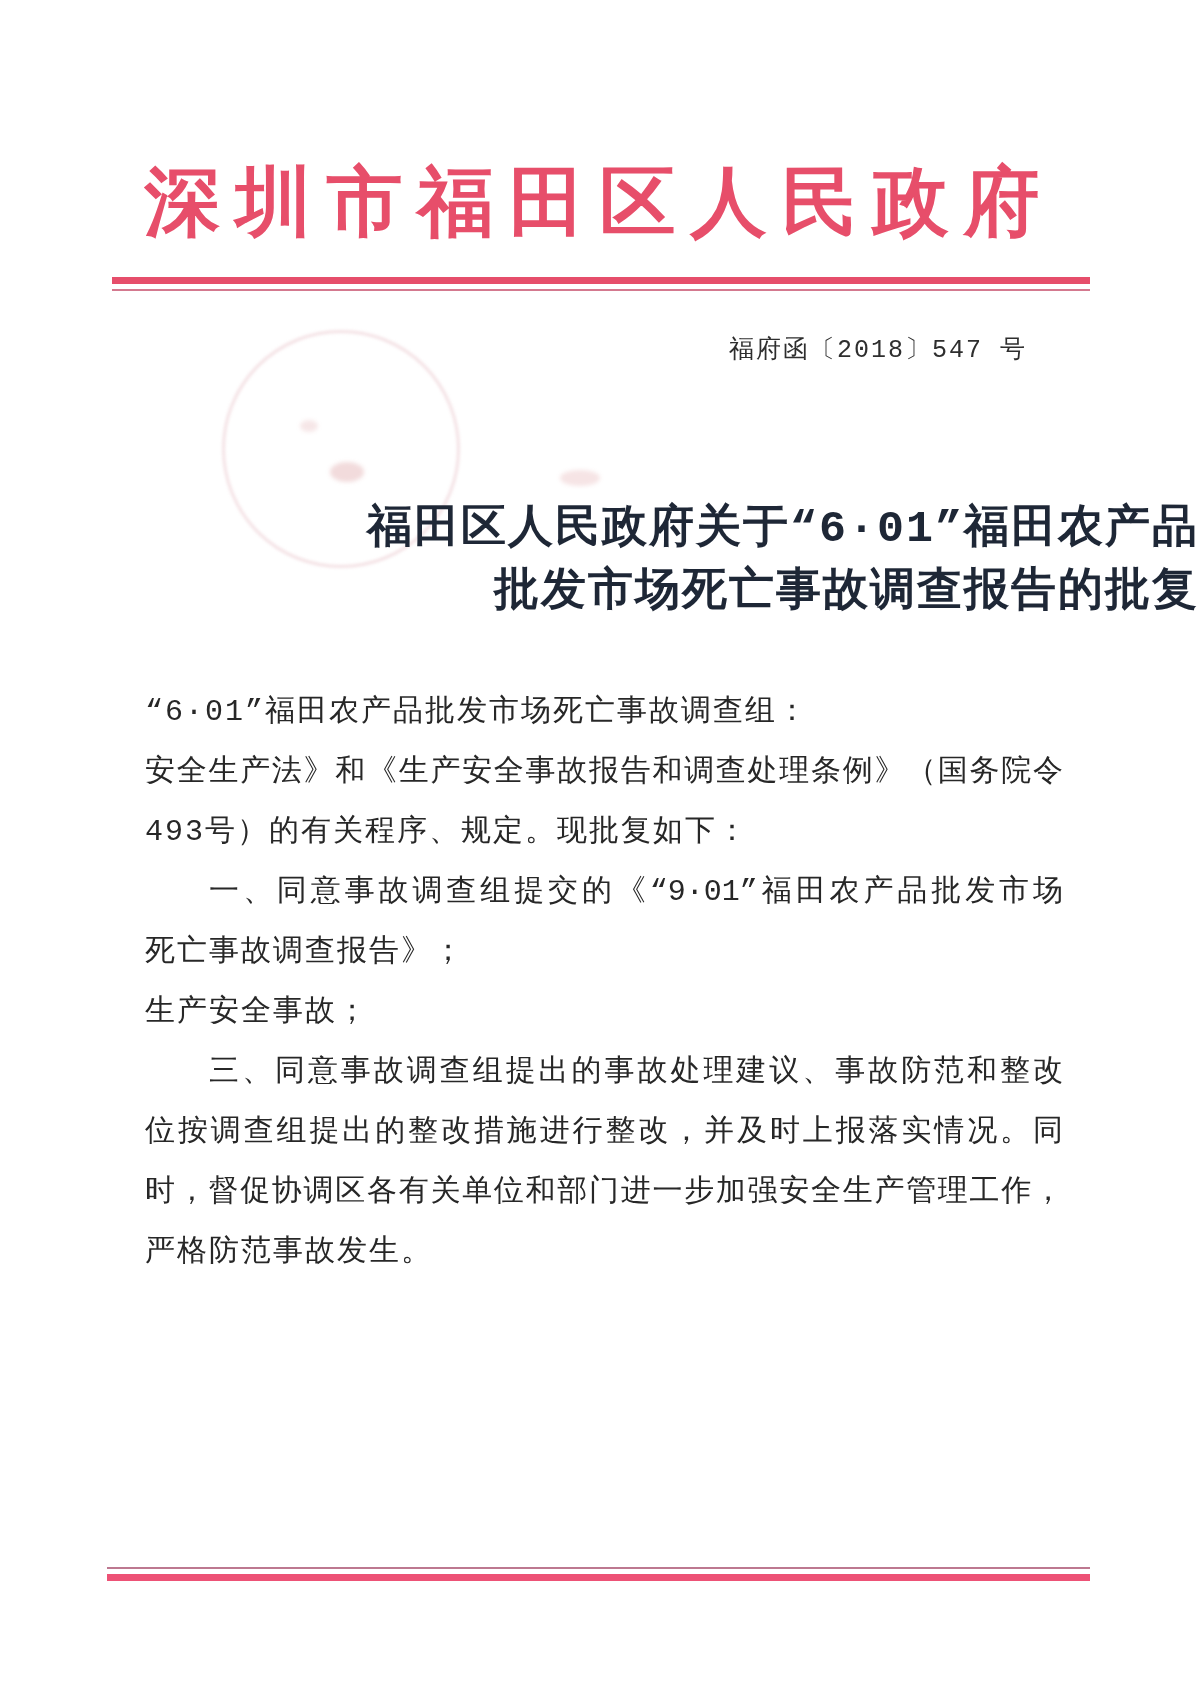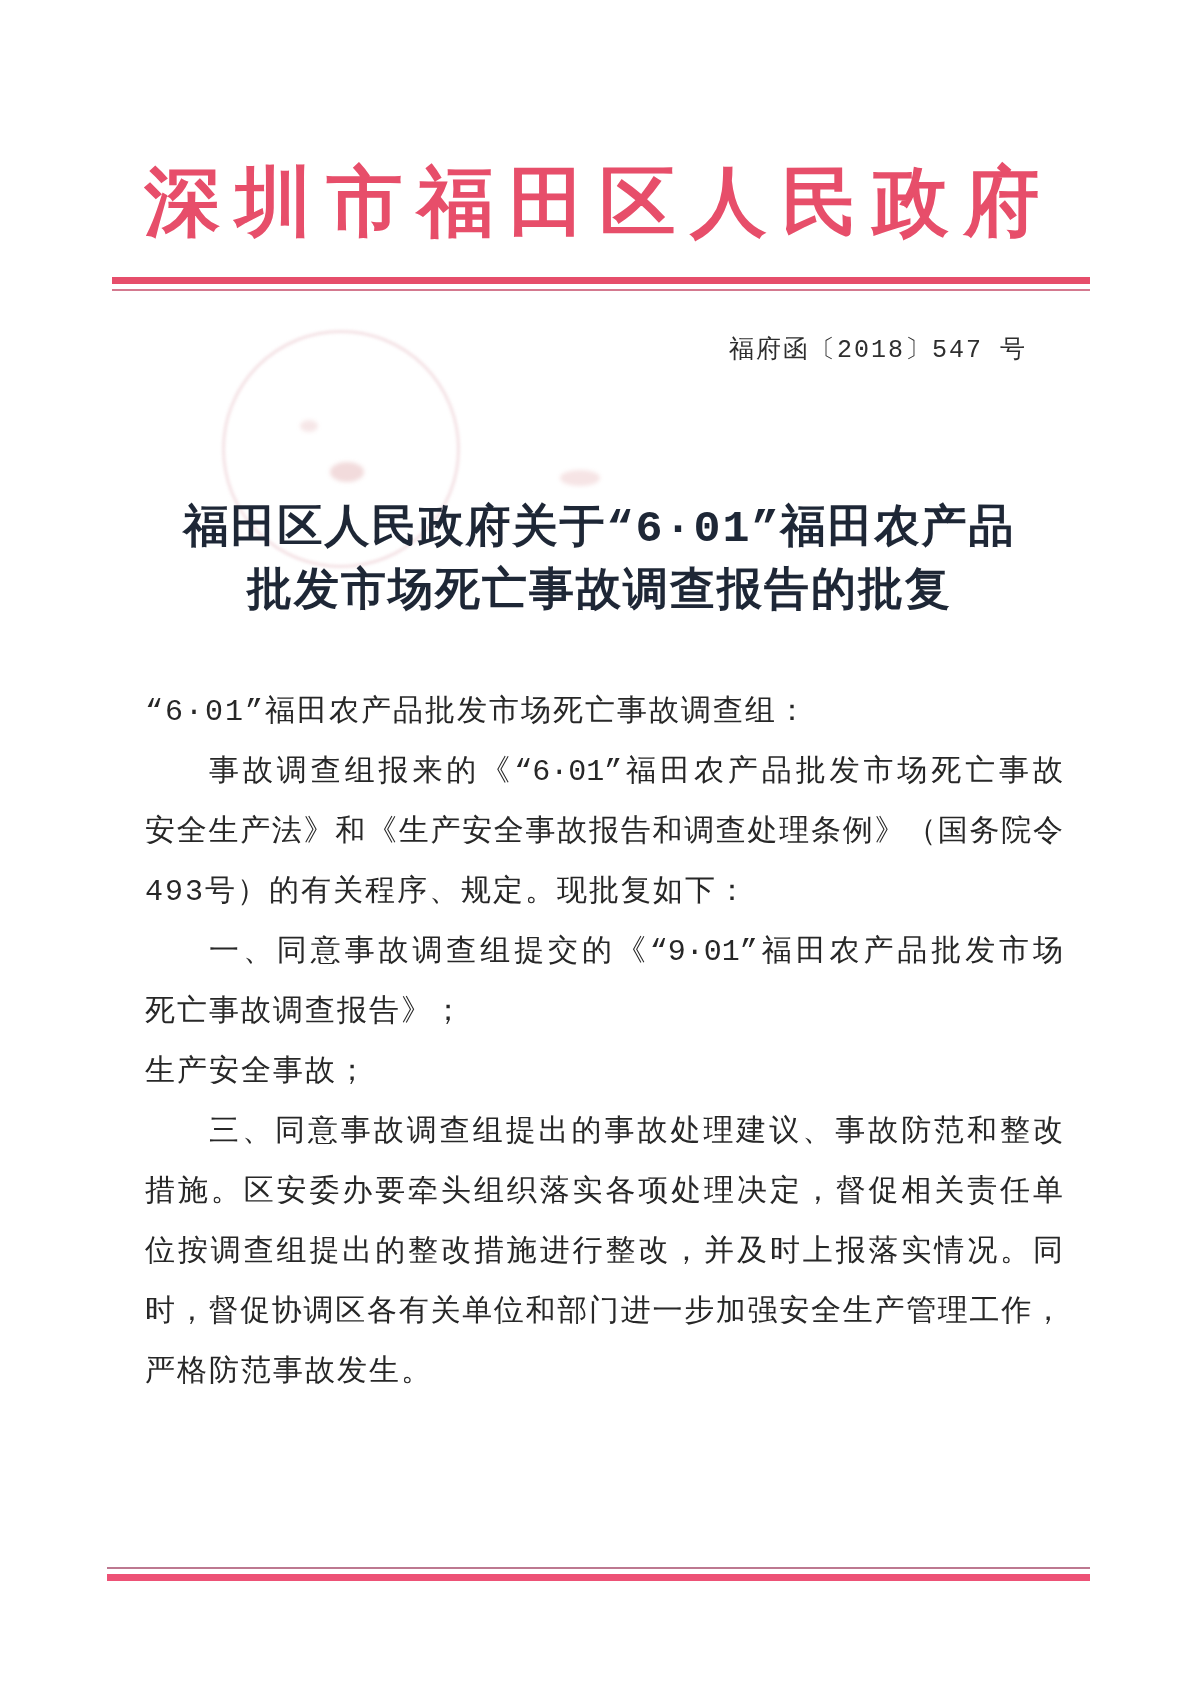--- a/index.html
+++ b/index.html
@@ -78,21 +78,21 @@
   .speck-1 { top: 462px; left: 330px; width: 34px; height: 20px; background: rgba(196, 90, 96, 0.22); }
   .speck-2 { top: 470px; left: 560px; width: 40px; height: 16px; background: rgba(196, 90, 96, 0.16); }
   .speck-3 { top: 420px; left: 300px; width: 18px; height: 12px; background: rgba(196, 90, 96, 0.15); }
 
   
   .doc-title {
     position: absolute;
     top: 498px;
     left: 0;
     width: 100%;
-    text-align: center;
+    text-align: right;
     color: #1e2736;
     font-weight: bold;
     font-size: 45px;
     line-height: 63px;
     letter-spacing: 2px;
   }
 
   
   .body-text {
     position: absolute;
@@ -152,28 +152,26 @@
   <div class="seal-speck speck-2"></div>
   <div class="seal-speck speck-3"></div>
 
   <div class="doc-title">
     <div>福田区人民政府关于“6·01”福田农产品</div>
     <div>批发市场死亡事故调查报告的批复</div>
   </div>
 
   <div class="body-text">
     <div class="line">“6·01”福田农产品批发市场死亡事故调查组：</div>
-    <div class="line indent fill">事故调查组报来的《“6·01”福田农产品批发市场死亡事故</div>
     <div class="line fill">安全生产法》和《生产安全事故报告和调查处理条例》（国务院令</div>
     <div class="line">493号）的有关程序、规定。现批复如下：</div>
     <div class="line indent fill">一、同意事故调查组提交的《“9·01”福田农产品批发市场</div>
     <div class="line">死亡事故调查报告》；</div>
     <div class="line">生产安全事故；</div>
     <div class="line indent fill">三、同意事故调查组提出的事故处理建议、事故防范和整改</div>
-    <div class="line fill">措施。区安委办要牵头组织落实各项处理决定，督促相关责任单</div>
     <div class="line fill">位按调查组提出的整改措施进行整改，并及时上报落实情况。同</div>
     <div class="line fill">时，督促协调区各有关单位和部门进一步加强安全生产管理工作，</div>
     <div class="line">严格防范事故发生。</div>
   </div>
 
   <div class="rule-bottom-thin"></div>
   <div class="rule-bottom-thick"></div>
 
 </div>
 

